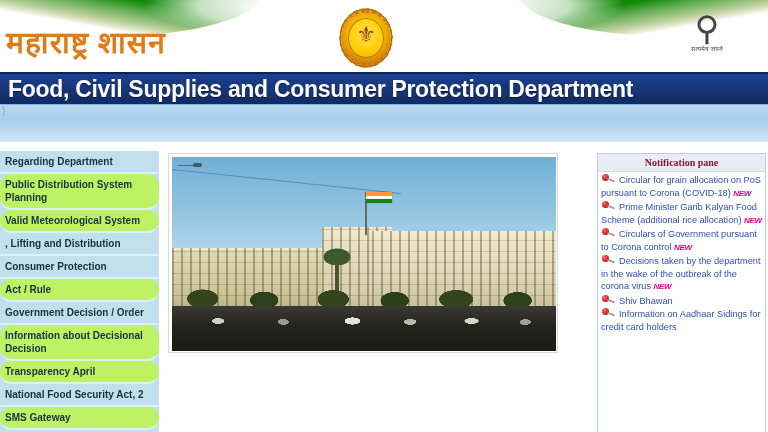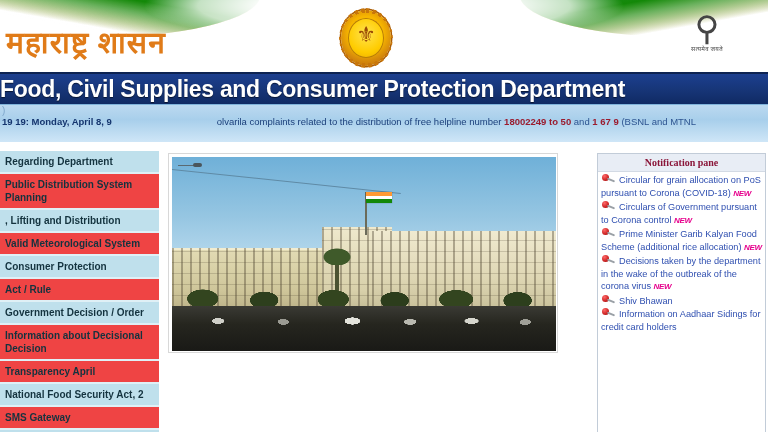--- a/index.html
+++ b/index.html
@@ -79,20 +79,21 @@
   .title-bar {
     position: absolute; left: 0; top: 72px; width: 768px; height: 32px;
     background: linear-gradient(180deg,#1c3f8f 0%, #173679 50%, #102a63 100%);
     border-top: 2px solid #0d2352;
     display: flex; align-items: center;
   }
   .title-bar h1 {
     font-family: "Liberation Sans", sans-serif;
     font-size: 23px; font-weight: 700; color: #ffffff;
     letter-spacing: -.3px; white-space: nowrap;
+    padding-left: 8px;
     text-shadow: 0 1px 1px rgba(0,0,0,.55);
   }
 
   
   .ticker {
     position: absolute; left: 0; top: 104px; width: 768px; height: 38px;
     background: linear-gradient(180deg,#bcd9f0 0%, #a8cfeb 40%, #cfe6f7 100%);
     border-top: 1px solid #7fb3da;
     overflow: hidden;
   }
@@ -126,21 +127,21 @@
     overflow: hidden;
   }
   .menu-item {
     position: relative;
     font-size: 10px; font-weight: 600; color: #14333f;
     padding: 4px 6px 4px 5px;
     line-height: 13px;
     border-bottom: 2px solid #dff0f6;
     background: #bfe0ec;
   }
-  .menu-item.alt { background: #ef4444; }
+  .menu-item.alt { background: #bef264; border-radius: 12px; }
 
   
   .photo-panel {
     position: absolute; left: 168px; top: 2px; width: 390px; height: 200px;
     background: #ffffff; border: 1px solid #d8d8d8;
     overflow: hidden;
   }
   .photo {
     position:absolute; left:3px; top:3px; width:384px; height:194px;
     background: linear-gradient(180deg,#7fb9dc 0%, #9ecbe4 38%, #b9d9ea 52%, #8a9a86 53%, #6d705c 100%);
@@ -291,41 +292,36 @@
       <div class="satyamev">सत्यमेव जयते</div>
     </div>
   </div>
 
   <div class="title-bar">
     <h1>Food, Civil Supplies and Consumer Protection Department</h1>
   </div>
 
   <div class="ticker">
     <div class="ticker-curl">)</div>
-    <div class="ticker-row">
-      <span class="ticker-date">19 19: Monday, April 8, 9</span>
-      <span class="ticker-gap"></span>
-      <span class="ticker-msg"><span>olvarila complaints related to the distribution of free helpline number </span><b>18002249 to 50</b><span class="plain"> and </span><span class="num2">1 67 9</span><span class="plain"> (BSNL and MTNL</span></span>
-    </div>
   </div>
 
   <div class="body-area">
 
     <nav class="sidebar">
       <div class="menu-item">
         <span>Regarding Department</span>
       </div>
       <div class="menu-item alt">
         <span>Public Distribution System Planning</span>
       </div>
+      <div class="menu-item alt">
+        <span>Valid Meteorological System</span>
+      </div>
       <div class="menu-item">
         <span>, Lifting and Distribution</span>
-      </div>
-      <div class="menu-item alt">
-        <span>Valid Meteorological System</span>
       </div>
       <div class="menu-item">
         <span>Consumer Protection</span>
       </div>
       <div class="menu-item alt">
         <span>Act / Rule</span>
       </div>
       <div class="menu-item">
         <span>Government Decision / Order</span>
       </div>
@@ -369,30 +365,30 @@
     <aside class="notif">
       <div class="notif-head">Notification pane</div>
       <div class="notif-list">
 
         <div class="notif-item">
           <span class="pin"></span><span>Circular for grain allocation on PoS pursuant to Corona (COVID-18)</span>
           <span class="tag-new">NEW</span>
         </div>
 
         <div class="notif-item">
+          <span class="pin"></span><span>Prime Minister Garib Kalyan Food Scheme (additional rice allocation)</span>
+          <span class="tag-new">NEW</span>
+        </div>
+
+        <div class="notif-item">
           <span class="pin"></span><span>Circulars of Government pursuant to Corona control</span>
           <span class="tag-new">NEW</span>
         </div>
 
         <div class="notif-item">
-          <span class="pin"></span><span>Prime Minister Garib Kalyan Food Scheme (additional rice allocation)</span>
-          <span class="tag-new">NEW</span>
-        </div>
-
-        <div class="notif-item">
           <span class="pin"></span><span>Decisions taken by the department in the wake of the outbreak of the corona virus</span>
           <span class="tag-new">NEW</span>
         </div>
 
         <div class="notif-item">
           <span class="pin"></span><span>Shiv Bhawan</span>
         </div>
 
         <div class="notif-item">
           <span class="pin"></span><span>Information on Aadhaar Sidings for credit card holders</span>

